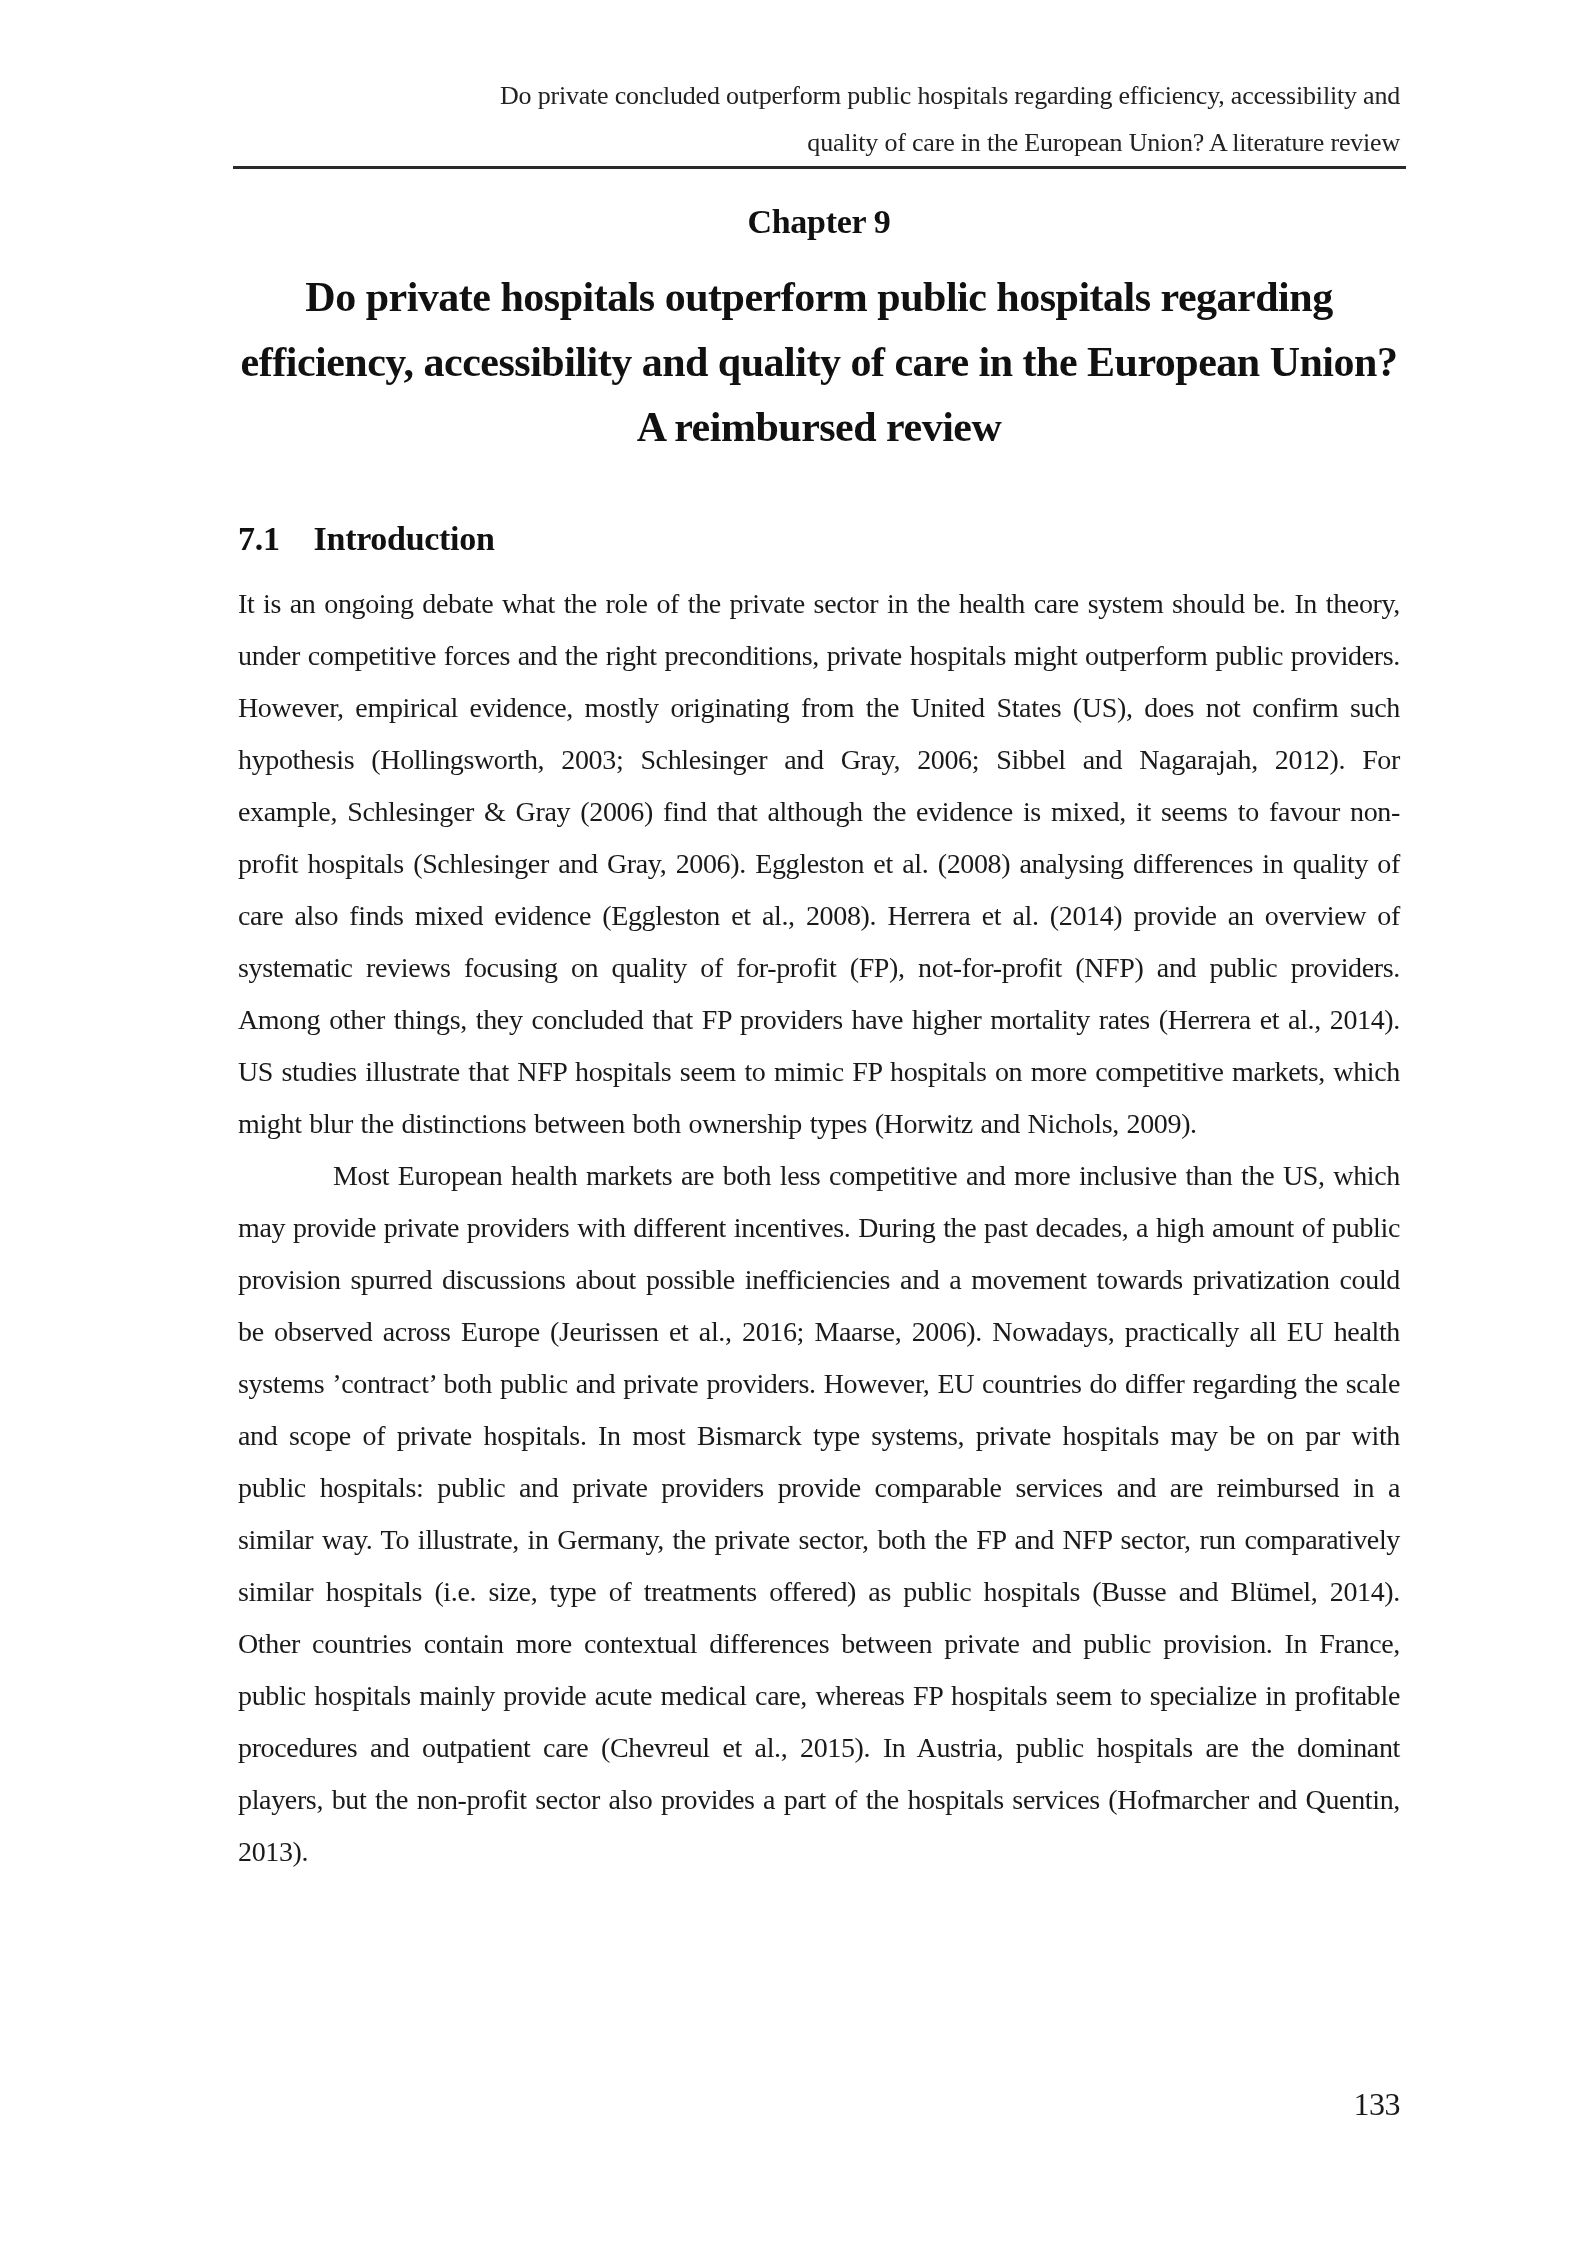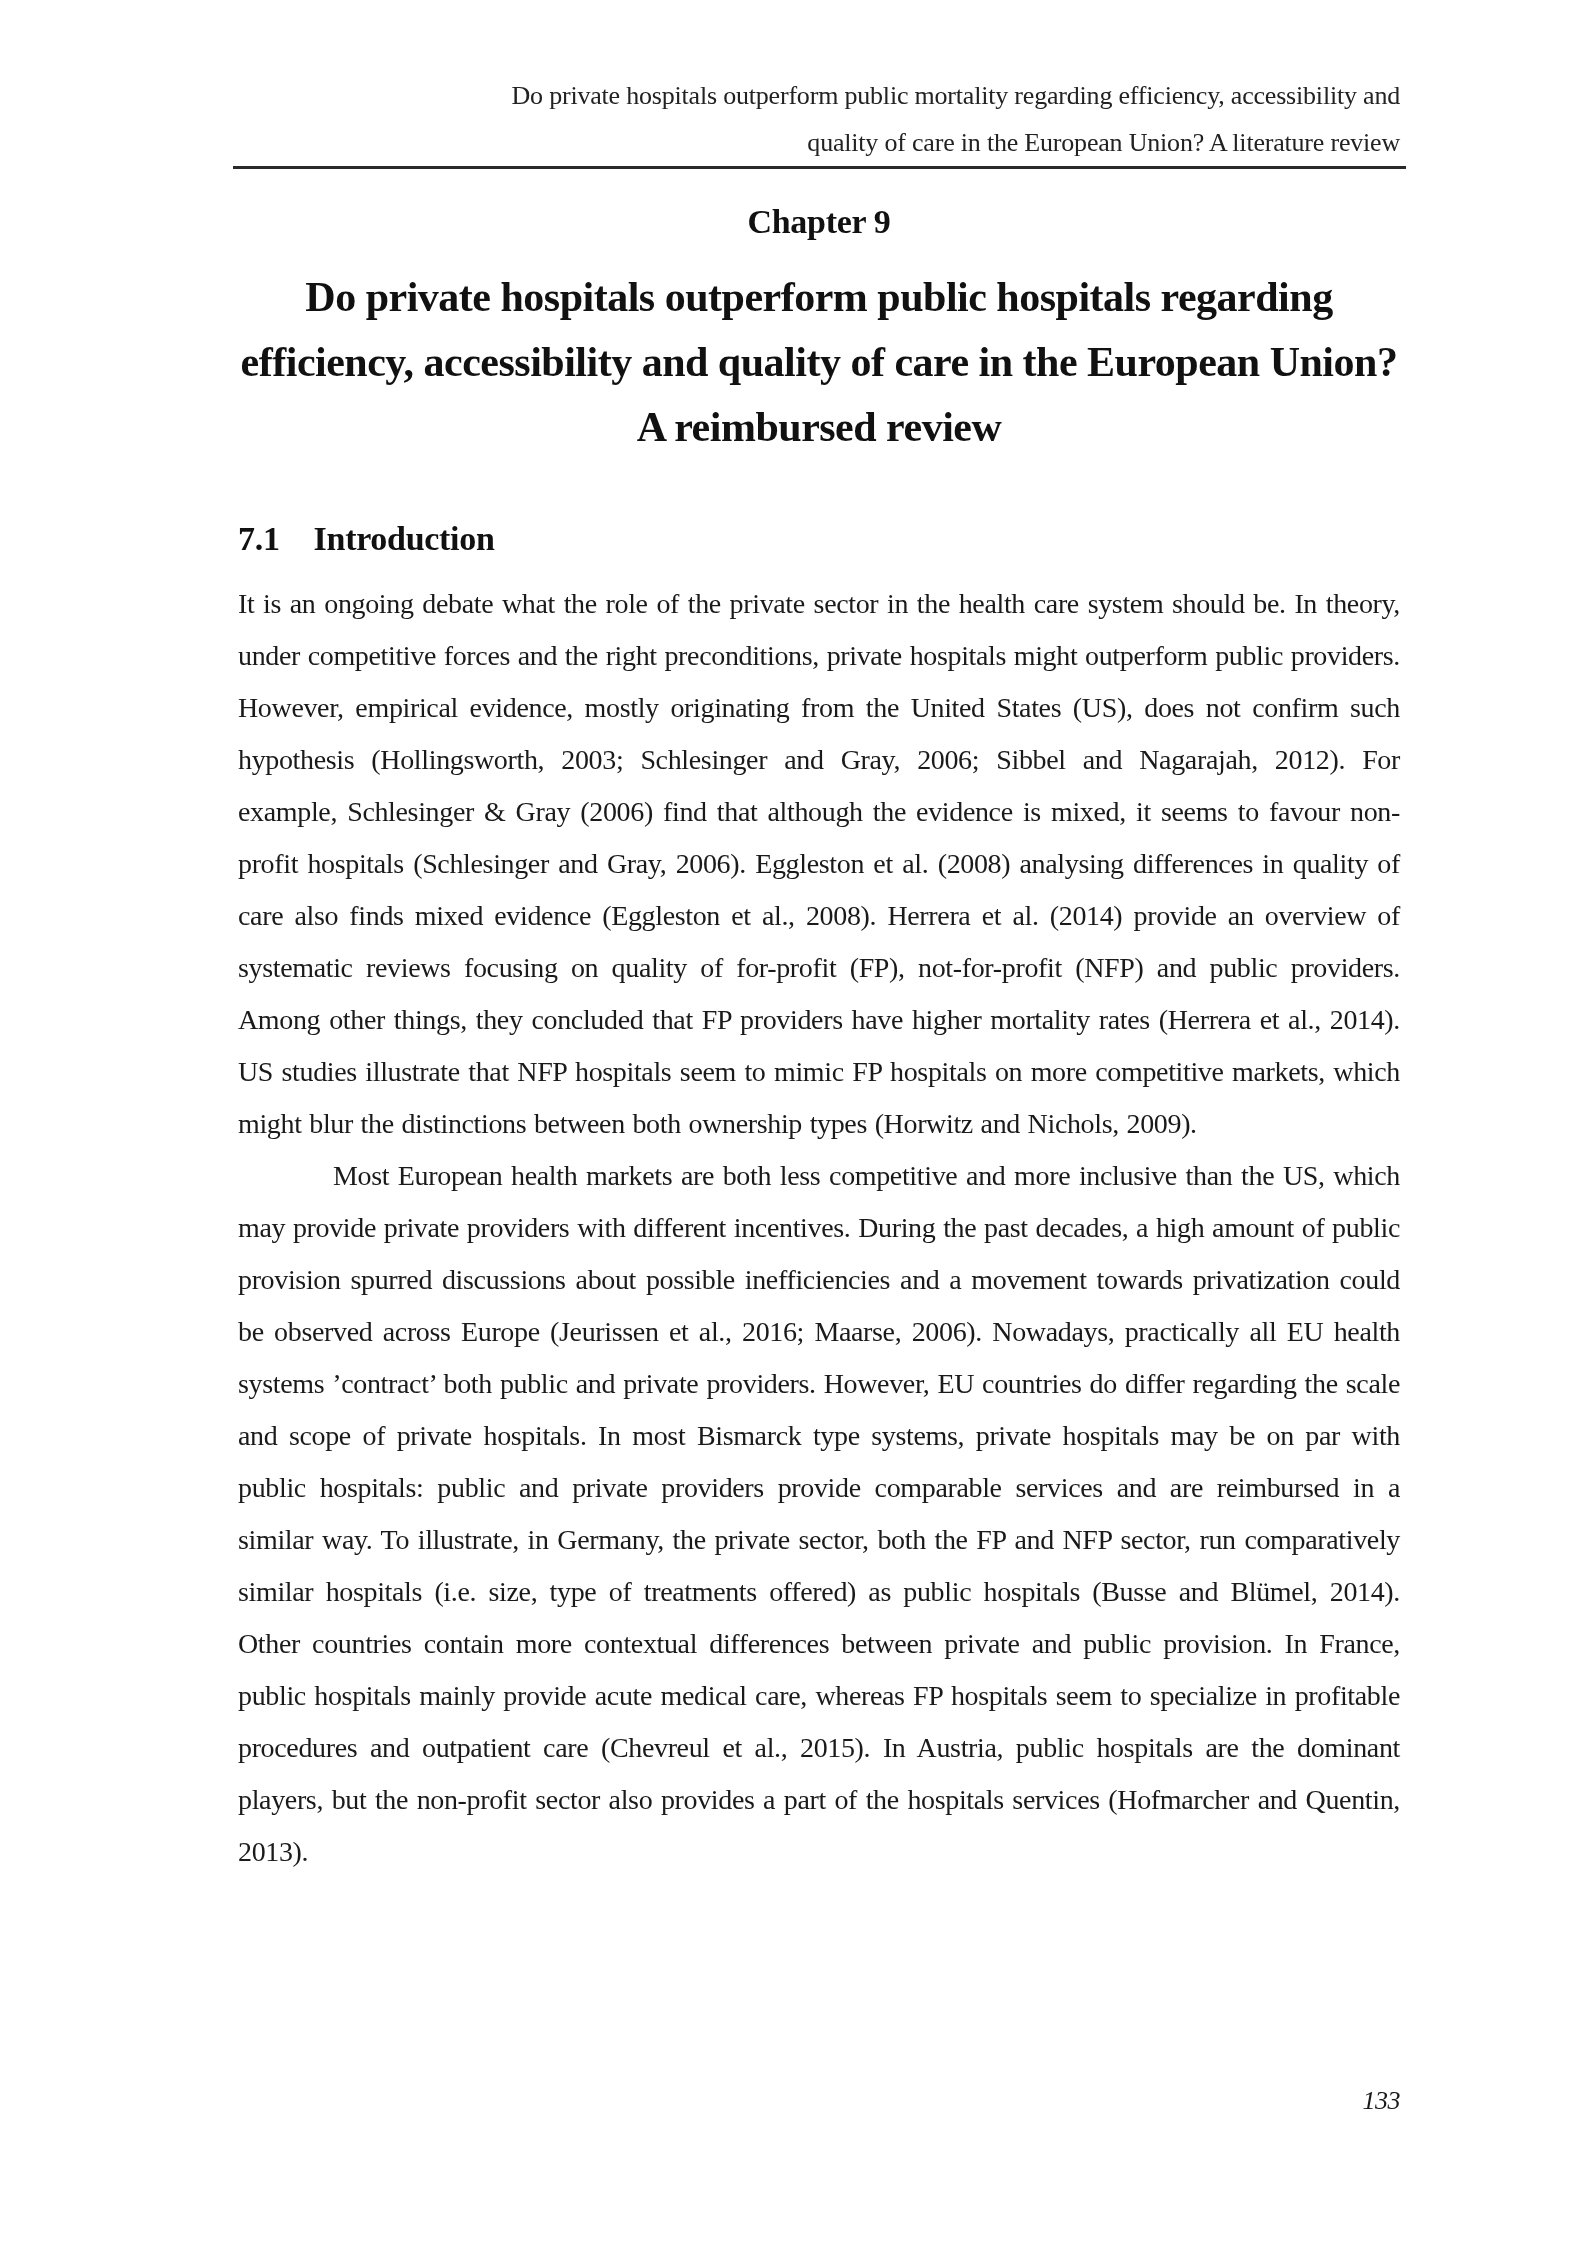--- a/index.html
+++ b/index.html
@@ -64,33 +64,32 @@
     color: #1a1a1a;
   }
   .body-paragraph.indented {
     margin-top: 0;
     text-indent: 95px;
   }
   .page-number {
     position: absolute;
     top: 2086px;
     right: 194px;
-    font-size: 26px;
+    font-size: 32px;
     letter-spacing: -0.5px;
     color: #1a1a1a;
-    font-style: italic;
   }
 </style>
 </head>
 <body>
 
 <div class="page">
 
   <div class="running-header">
-    <div>Do private hospitals outperform public mortality regarding efficiency, accessibility and</div>
+    <div>Do private concluded outperform public hospitals regarding efficiency, accessibility and</div>
     <div>quality of care in the European Union? A literature review</div>
   </div>
 
   <hr class="header-rule">
 
   <div class="chapter-label">Chapter 9</div>
 
   <div class="chapter-title">
     <div>Do private hospitals outperform public hospitals regarding</div>
     <div>efficiency, accessibility and quality of care in the European Union?</div>

